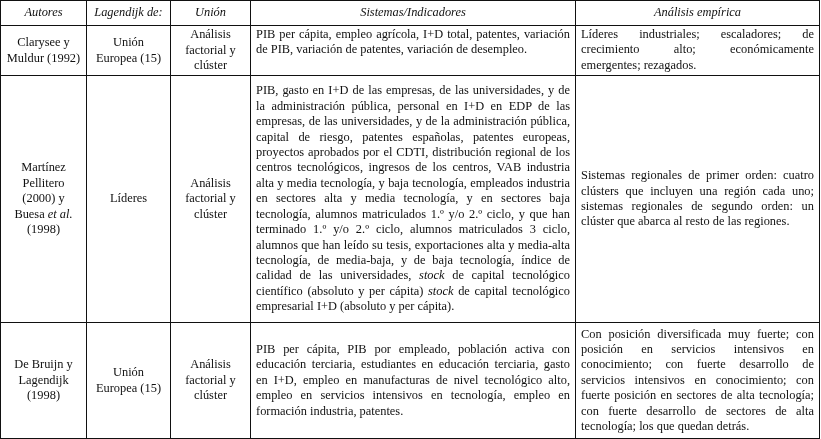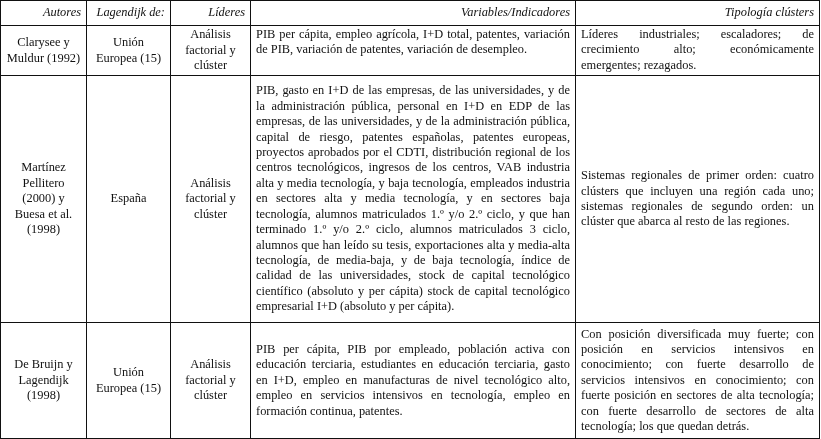--- a/index.html
+++ b/index.html
@@ -14,64 +14,64 @@
     line-height: 15.4px;
     color: #111;
   }
   table.typology th, table.typology td {
     border: 1px solid #111;
     padding: 1px 5px;
   }
   table.typology th {
     font-weight: normal;
     font-style: italic;
-    text-align: right;
+    text-align: center;
     height: 22px;
   }
   td.center { text-align: center; vertical-align: middle; }
   td.just { text-align: justify; vertical-align: middle; }
   td.just.top { vertical-align: top; margin-top: 12px; }
-  .it { }
+  .it { font-style: italic; }
 </style>
 </head>
 <body>
 
 <table class="typology">
   <colgroup>
     <col style="width:86px">
     <col style="width:84px">
     <col style="width:80px">
     <col style="width:325px">
     <col style="width:244px">
   </colgroup>
   <thead>
     <tr>
       <th>Autores</th>
       <th>Lagendijk de:</th>
-      <th>Líderes</th>
-      <th>Variables/Indicadores</th>
-      <th>Tipología clústers</th>
+      <th>Unión</th>
+      <th>Sistemas/Indicadores</th>
+      <th>Análisis empírica</th>
     </tr>
   </thead>
   <tbody>
     <tr style="height:50px">
       <td class="center">Clarysee y Muldur (1992)</td>
       <td class="center">Unión Europea (15)</td>
       <td class="center">Análisis factorial y clúster</td>
       <td class="just top">PIB per cápita, empleo agrícola, I+D total, patentes, variación de PIB, variación de patentes, variación de desempleo.</td>
       <td class="just top">Líderes industriales; escaladores; de crecimiento alto; económicamente emergentes; rezagados.</td>
     </tr>
     <tr style="height:247px">
       <td class="center"><span>Martínez Pellitero (2000) y Buesa </span><span class="it">et al.</span><span> (1998)</span></td>
-      <td class="center">España</td>
+      <td class="center">Líderes</td>
       <td class="center">Análisis factorial y clúster</td>
       <td class="just"><span>PIB, gasto en I+D de las empresas, de las universidades, y de la administración pública, personal en I+D en EDP de las empresas, de las universidades, y de la administración pública, capital de riesgo, patentes españolas, patentes europeas, proyectos aprobados por el CDTI, distribución regional de los centros tecnológicos, ingresos de los centros, VAB industria alta y media tecnología, y baja tecnología, empleados industria en sectores alta y media tecnología, y en sectores baja tecnología, alumnos matriculados 1.º y/o 2.º ciclo, y que han terminado 1.º y/o 2.º ciclo, alumnos matriculados 3 ciclo, alumnos que han leído su tesis, exportaciones alta y media-alta tecnología, de media-baja, y de baja tecnología, índice de calidad de las universidades, </span><span class="it">stock</span><span> de capital tecnológico científico (absoluto y per cápita) </span><span class="it">stock</span><span> de capital tecnológico empresarial I+D (absoluto y per cápita).</span></td>
       <td class="just">Sistemas regionales de primer orden: cuatro clústers que incluyen una región cada uno; sistemas regionales de segundo orden: un clúster que abarca al resto de las regiones.</td>
     </tr>
     <tr style="height:116px">
       <td class="center">De Bruijn y Lagendijk (1998)</td>
       <td class="center">Unión Europea (15)</td>
       <td class="center">Análisis factorial y clúster</td>
-      <td class="just">PIB per cápita, PIB por empleado, población activa con educación terciaria, estudiantes en educación terciaria, gasto en I+D, empleo en manufacturas de nivel tecnológico alto, empleo en servicios intensivos en tecnología, empleo en formación continua, patentes.</td>
+      <td class="just">PIB per cápita, PIB por empleado, población activa con educación terciaria, estudiantes en educación terciaria, gasto en I+D, empleo en manufacturas de nivel tecnológico alto, empleo en servicios intensivos en tecnología, empleo en formación industria, patentes.</td>
       <td class="just">Con posición diversificada muy fuerte; con posición en servicios intensivos en conocimiento; con fuerte desarrollo de servicios intensivos en conocimiento; con fuerte posición en sectores de alta tecnología; con fuerte desarrollo de sectores de alta tecnología; los que quedan detrás.</td>
     </tr>
   </tbody>
 </table>
 
 </body></html>

